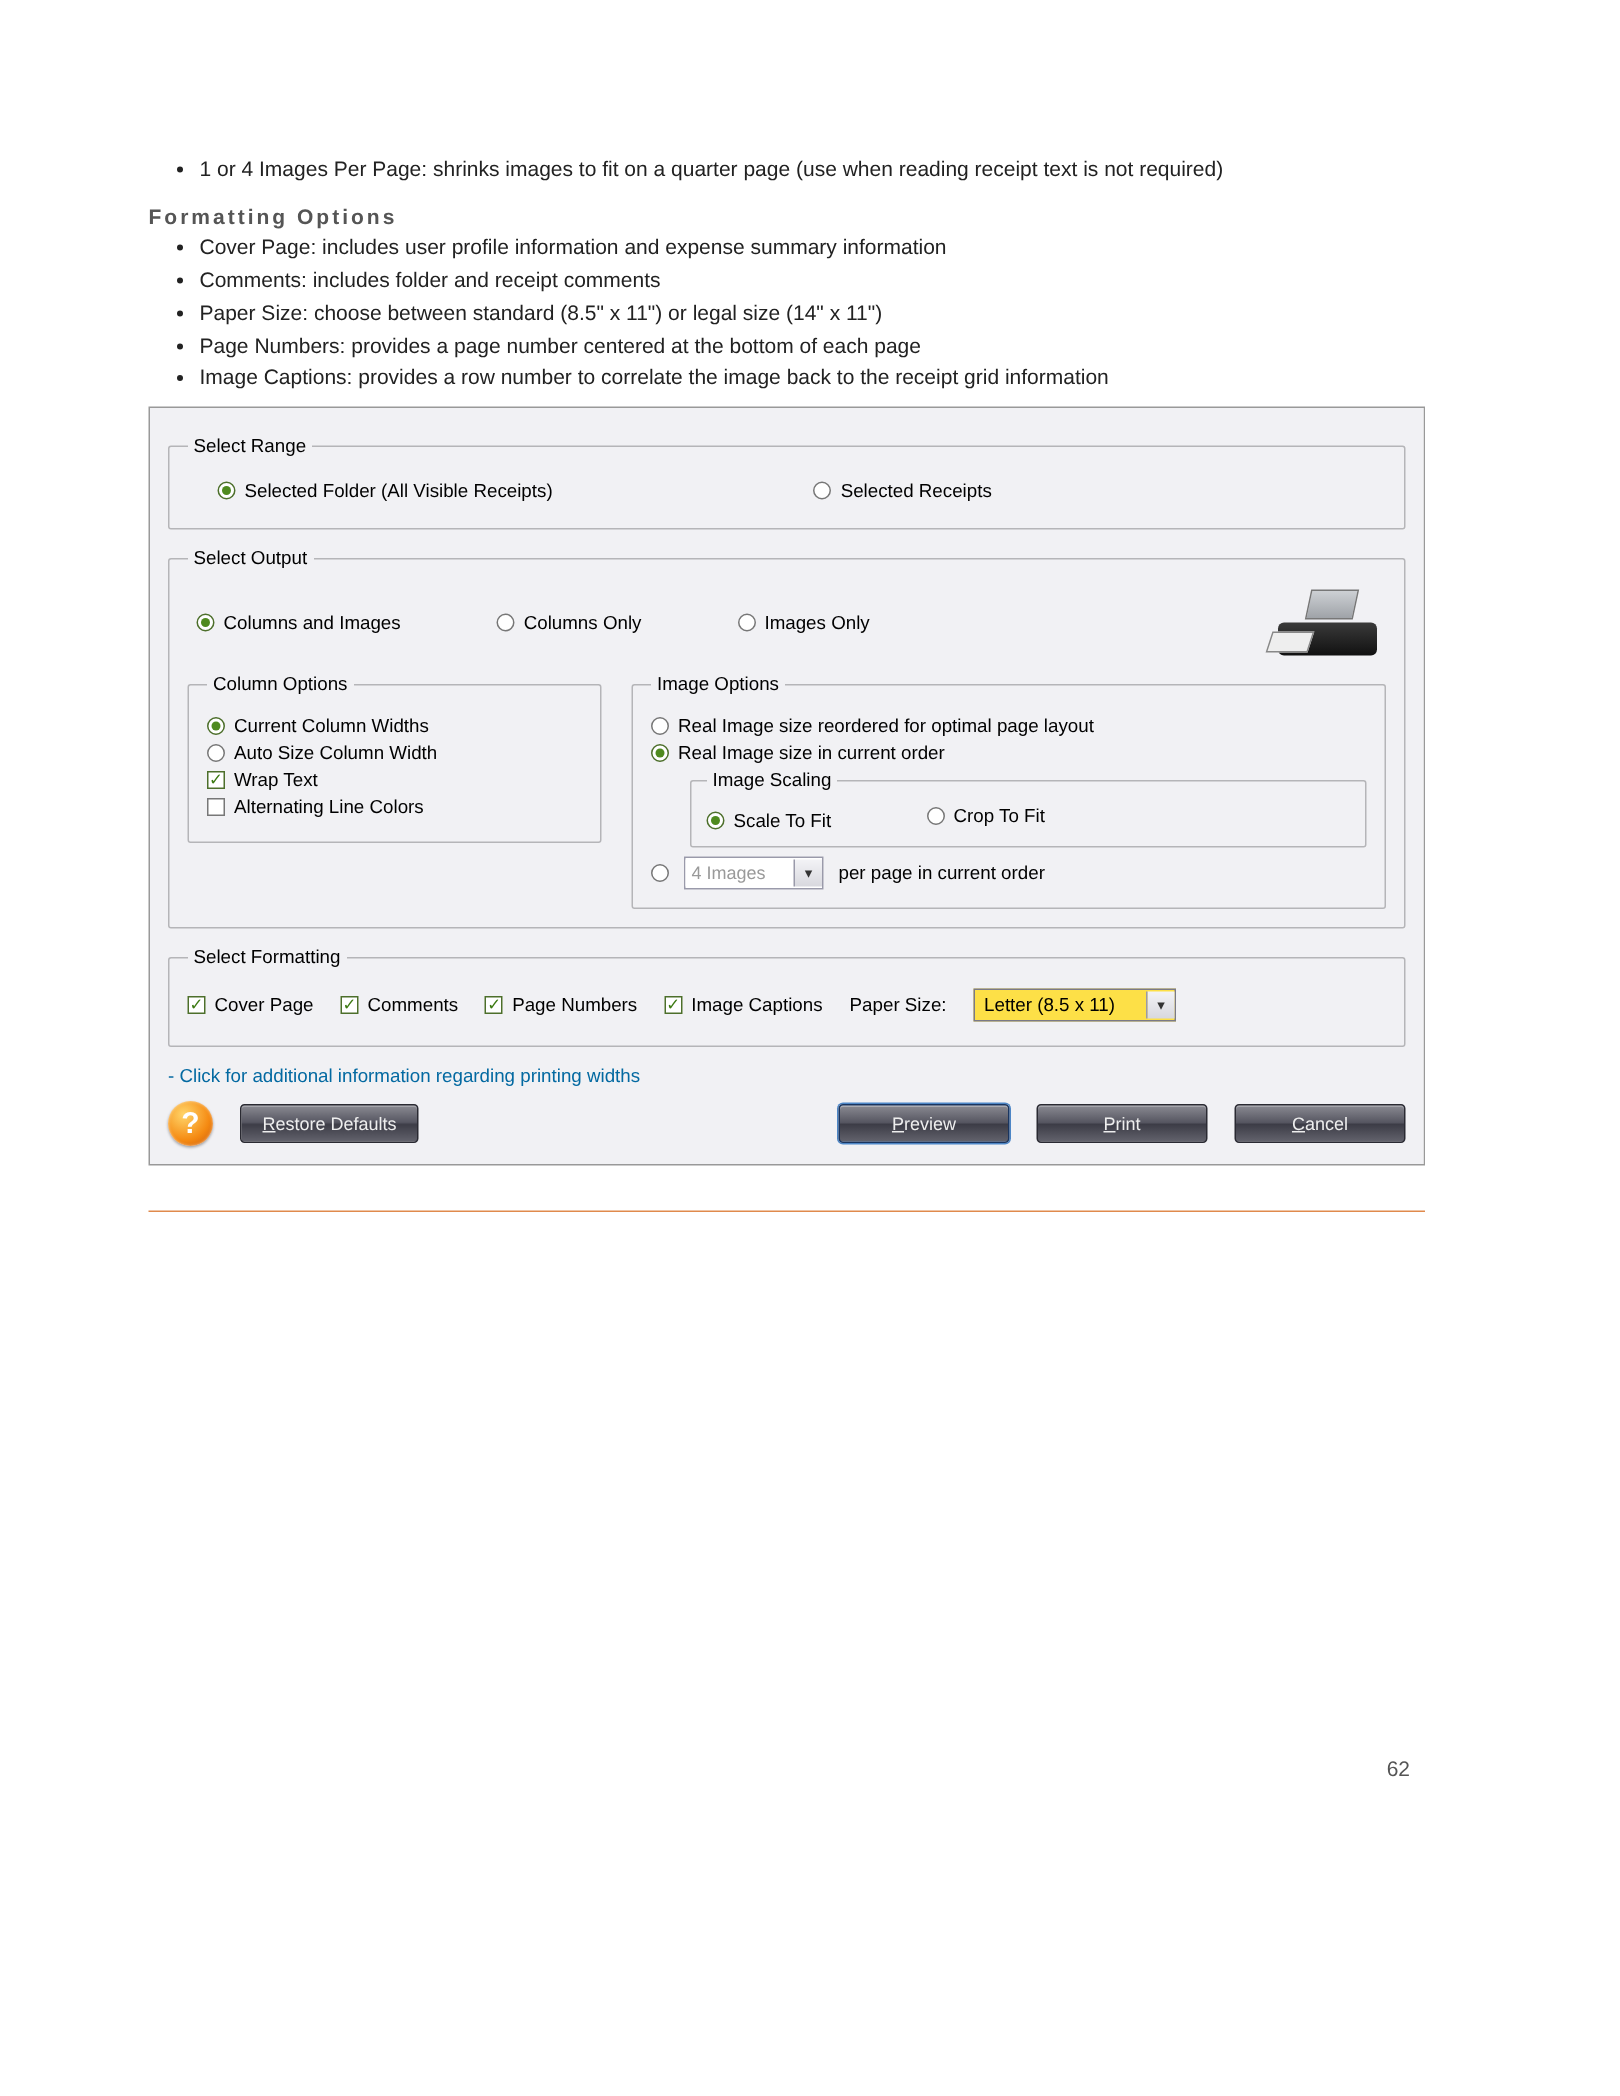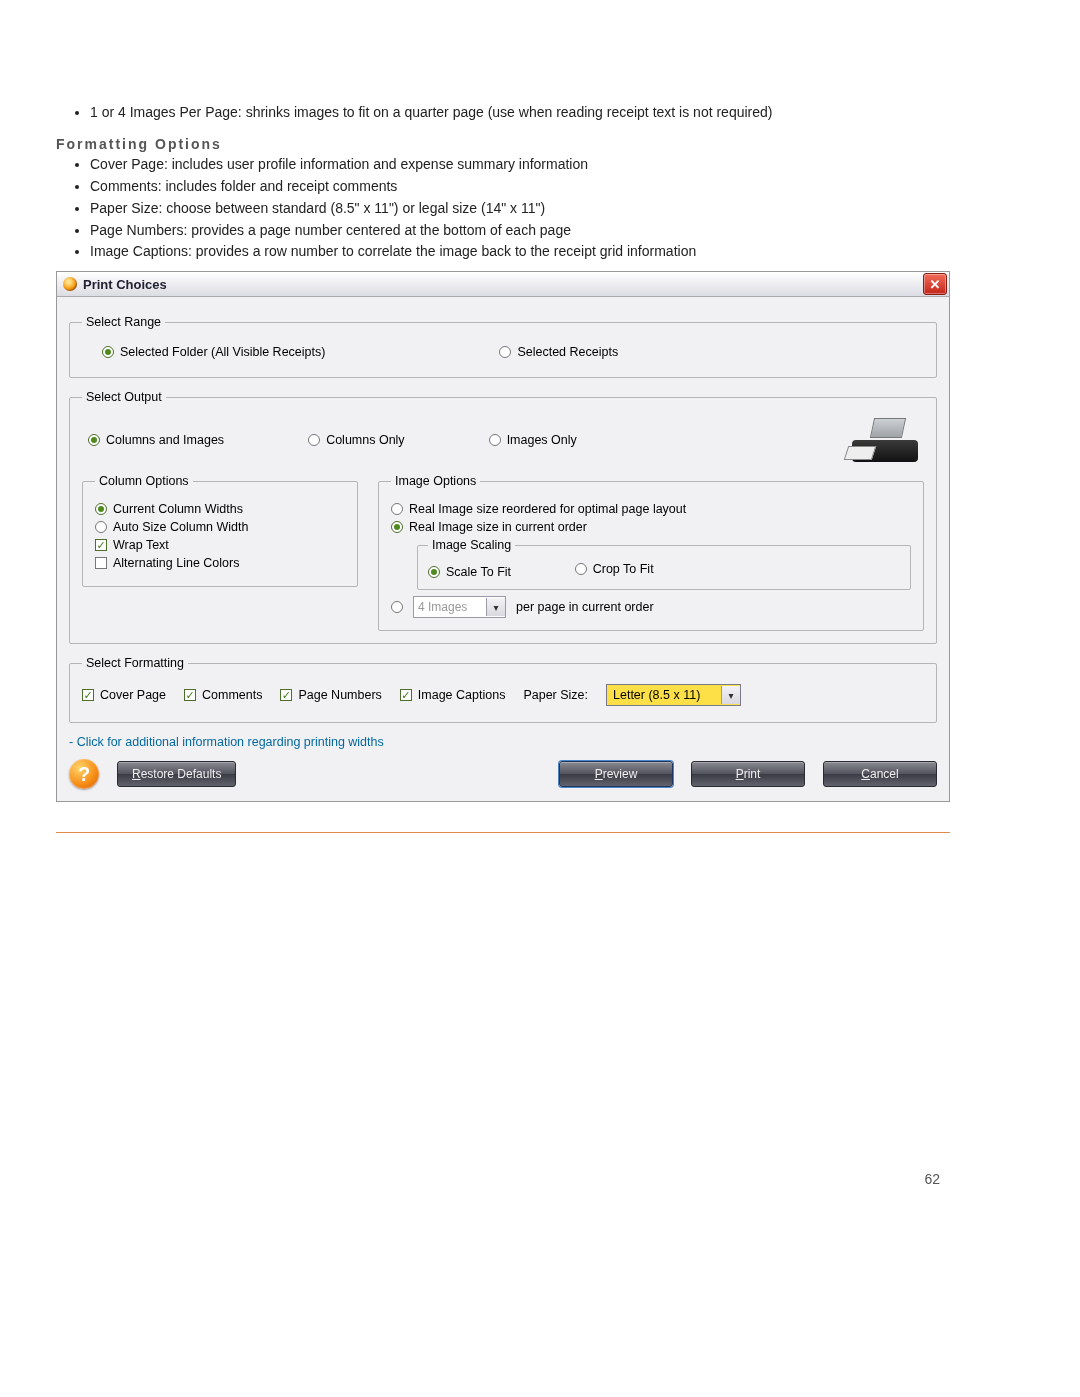--- a/index.html
+++ b/index.html
@@ -8,21 +8,21 @@
     background: #fff;
     font-family: Verdana, Arial, sans-serif;
     font-size: 14px;
     color: #333;
   }
   .page {
     width: 1080px;
     min-height: 1397px;
     position: relative;
     box-sizing: border-box;
-    padding: 100px 130px 60px 56px;
+    padding: 100px 130px 60px 99px;
   }
   .doc-text ul {
     list-style: disc;
     padding-left: 34px;
     margin: 0;
   }
   .doc-text li {
     margin: 3px 0;
     line-height: 1.35;
     color: #222;
@@ -79,21 +79,21 @@
     border-radius: 2px;
     margin: 8px 0 12px 0;
     padding: 10px 12px 12px 12px;
     background: #f1f1f4;
   }
   fieldset > legend {
     padding: 0 4px;
     color: #000;
     font-size: 12.5px;
   }
-  .row { display: flex; align-items: center; gap: 20px; }
+  .row { display: flex; align-items: center; gap: 0; }
   .radio, .check {
     display: inline-flex; align-items: center; gap: 6px;
     margin-right: 24px;
   }
   .r-outer {
     width: 12px; height: 12px; border-radius: 50%;
     border: 1px solid #4d6f2b; background: #fff;
     display: inline-flex; align-items: center; justify-content: center;
     box-sizing: border-box;
   }
@@ -199,28 +199,20 @@
     <ul>
       <li>Cover Page: includes user profile information and expense summary information</li>
       <li>Comments: includes folder and receipt comments</li>
       <li>Paper Size: choose between standard (8.5" x 11") or legal size (14" x 11")</li>
       <li>Page Numbers: provides a page number centered at the bottom of each page</li>
       <li>Image Captions: provides a row number to correlate the image back to the receipt grid information</li>
     </ul>
   </div>
 
   <div class="dialog">
-    <div class="titlebar">
-      <span class="app-icon"></span>
-      <span class="title">Print Choices</span>
-      <span class="spacer"></span>
-      <span class="close-btn">
-        <span>✕</span>
-      </span>
-    </div>
 
     <div class="dlg-body">
 
       <fieldset>
         <legend>Select Range</legend>
         <div class="row" style="justify-content: flex-start; gap: 150px; padding: 6px 20px;">
           <label class="radio">
             <span class="r-outer">
                 <span class="r-dot"></span>
               </span>

